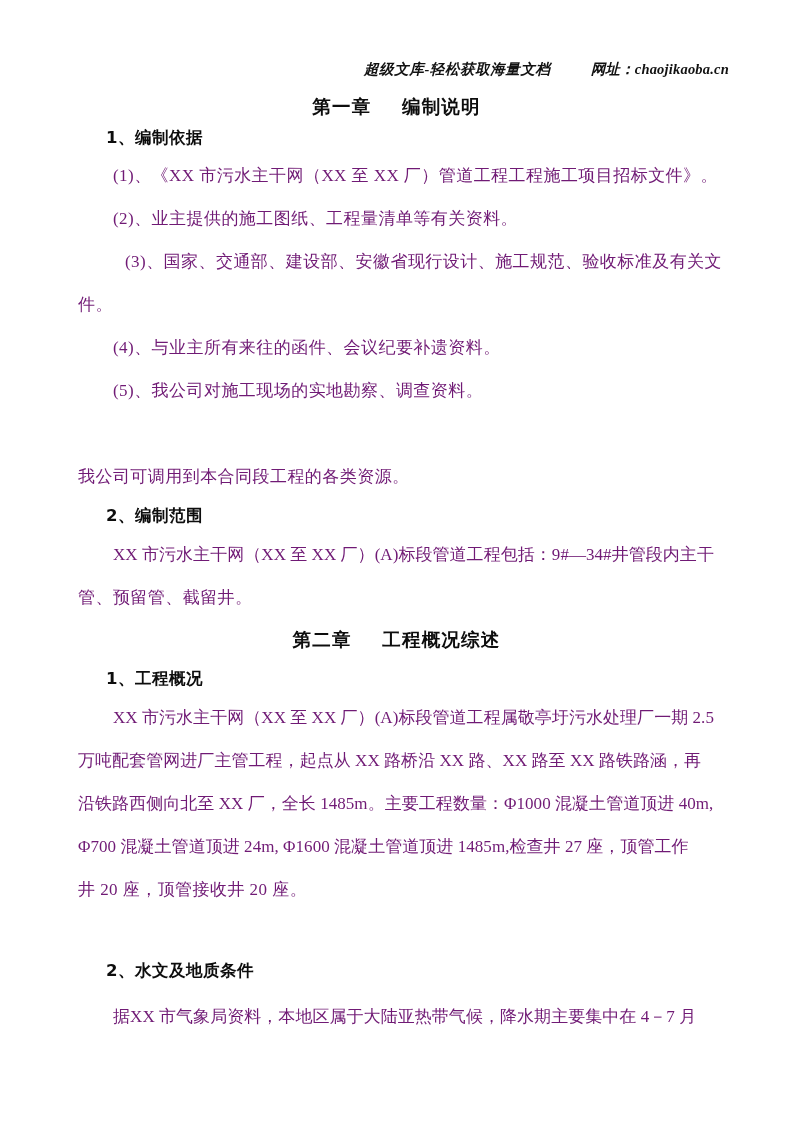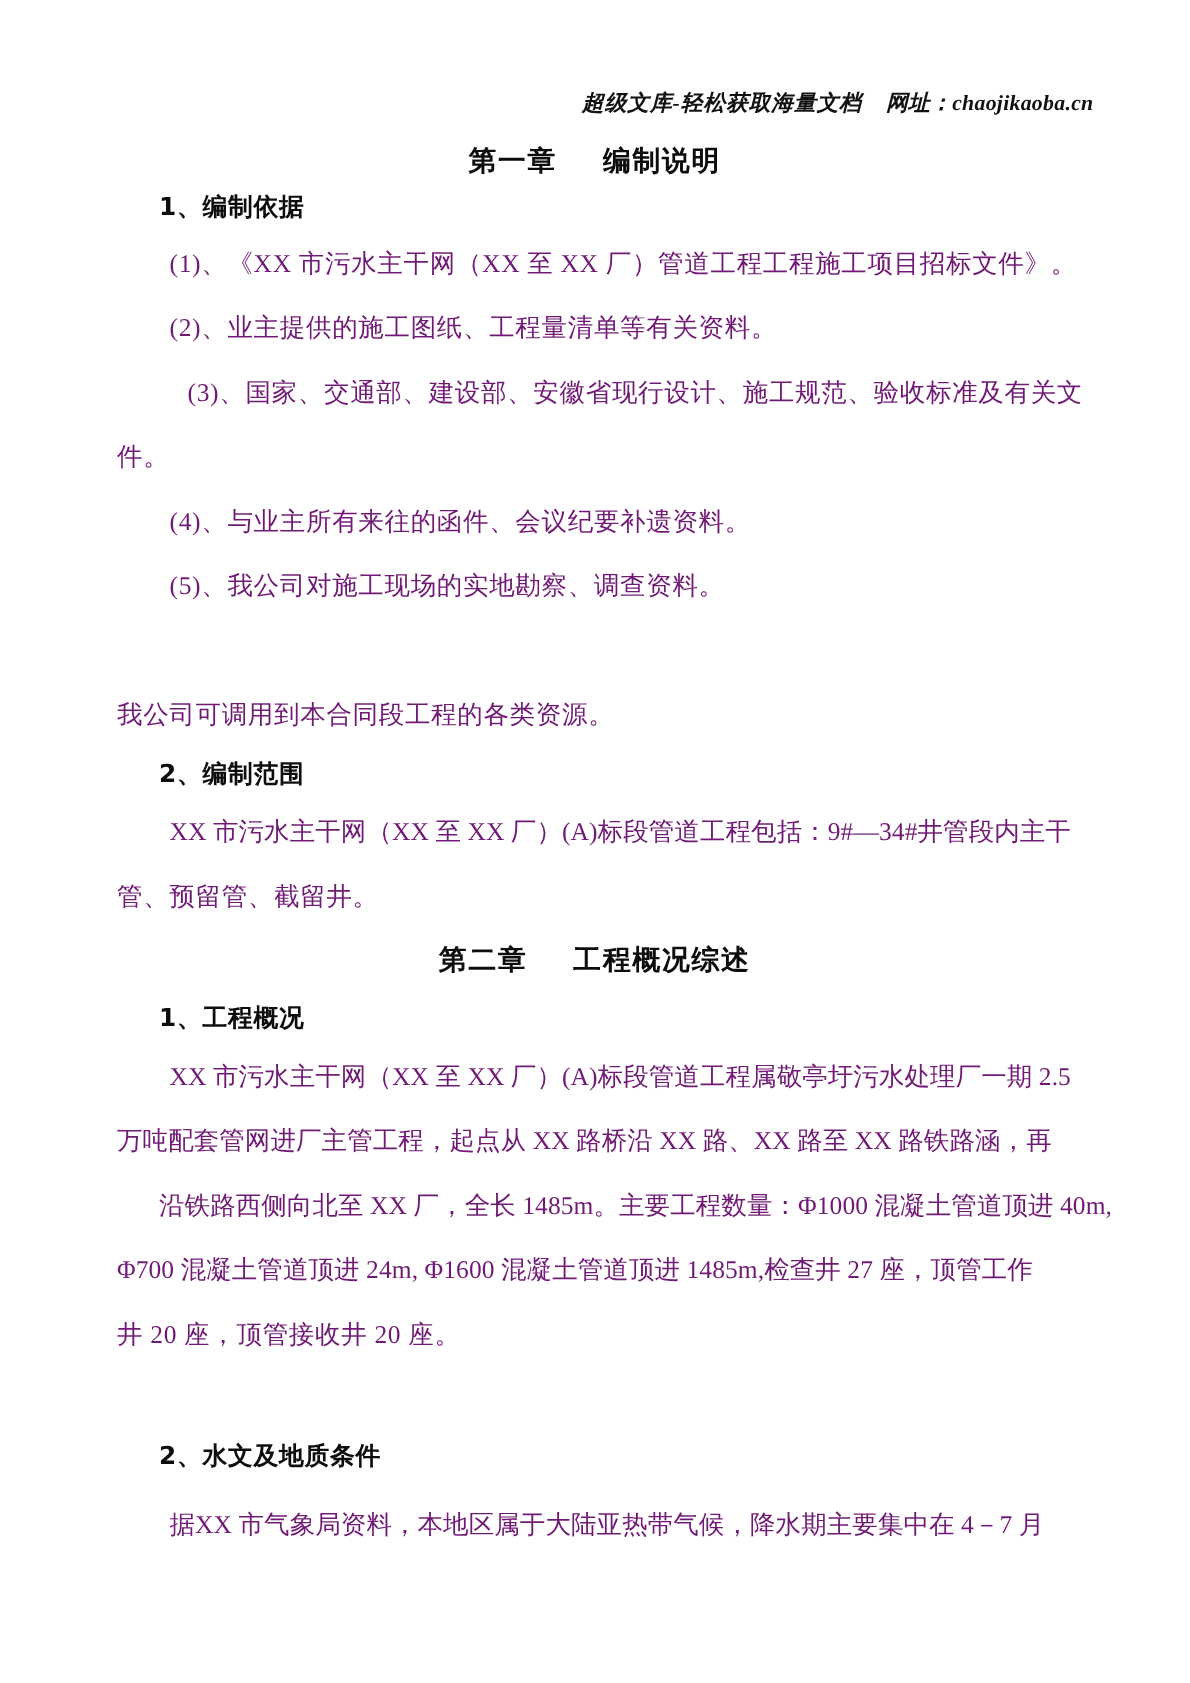--- a/index.html
+++ b/index.html
@@ -21,21 +21,21 @@
   
   .header {
     position: absolute;
     top: 50px;
     left: 64px;
     right: 64px;
     height: 26px;
     display: flex;
     justify-content: flex-end;
     align-items: flex-end;
-    gap: 16px;
+    gap: 40px;
   }
   .header-brand,
   .header-url {
     font-family: "Liberation Serif", "DejaVu Serif", serif;
     font-size: 14.5px;
     font-weight: bold;
     font-style: italic;
     letter-spacing: 0.6px;
     color: #121212;
     white-space: nowrap;
@@ -122,21 +122,21 @@
 
   <div class="body-line indent tight" style="top:546px;">XX 市污水主干网（XX 至 XX 厂）(A)标段管道工程包括：9#—34#井管段内主干</div>
   <div class="body-line flush" style="top:589px;">管、预留管、截留井。</div>
 
   <div class="chapter-title" style="top:627px;">第二章    工程概况综述</div>
 
   <div class="section-heading" style="top:668px;">1、工程概况</div>
 
   <div class="body-line indent tight" style="top:709px;">XX 市污水主干网（XX 至 XX 厂）(A)标段管道工程属敬亭圩污水处理厂一期 2.5</div>
   <div class="body-line flush tight" style="top:752px;">万吨配套管网进厂主管工程，起点从 XX 路桥沿 XX 路、XX 路至 XX 路铁路涵，再</div>
-  <div class="body-line flush tight" style="top:795px;margin-left:28px;">沿铁路西侧向北至 XX 厂，全长 1485m。主要工程数量：Φ1000 混凝土管道顶进 40m,</div>
+  <div class="body-line flush tight" style="top:795px;">沿铁路西侧向北至 XX 厂，全长 1485m。主要工程数量：Φ1000 混凝土管道顶进 40m,</div>
   <div class="body-line flush tight" style="top:838px;">Φ700 混凝土管道顶进 24m, Φ1600 混凝土管道顶进 1485m,检查井 27 座，顶管工作</div>
   <div class="body-line flush" style="top:881px;">井 20 座，顶管接收井 20 座。</div>
 
   <div class="section-heading" style="top:960px;">2、水文及地质条件</div>
 
   <div class="body-line indent tight" style="top:1008px;">据XX 市气象局资料，本地区属于大陆亚热带气候，降水期主要集中在 4－7 月</div>
 
 </div>
 
 </body></html>

